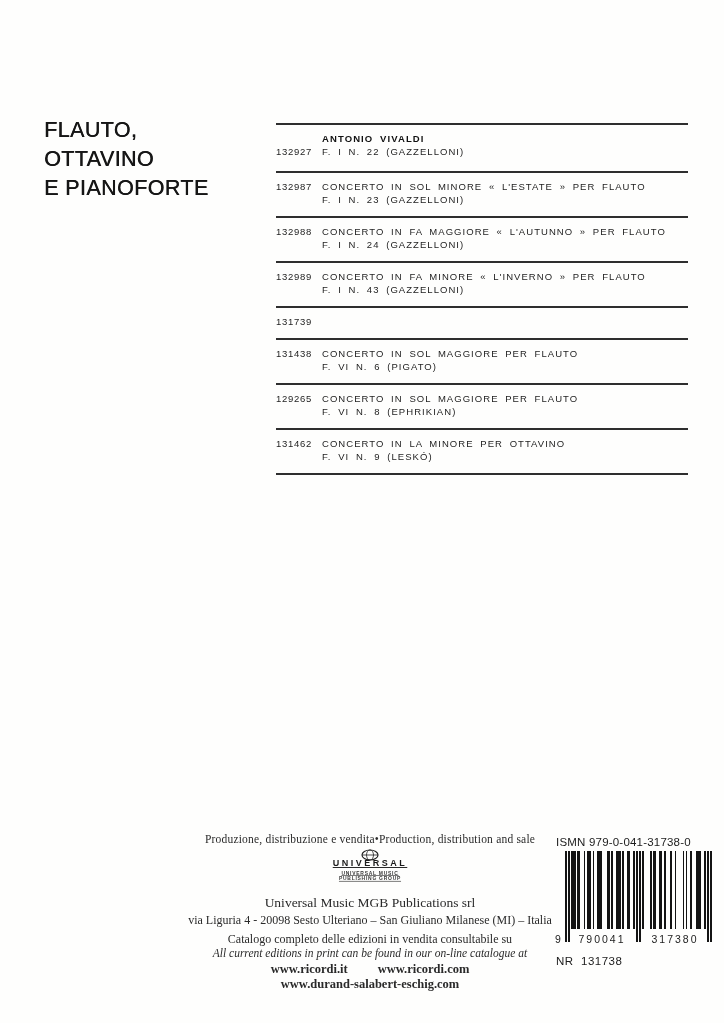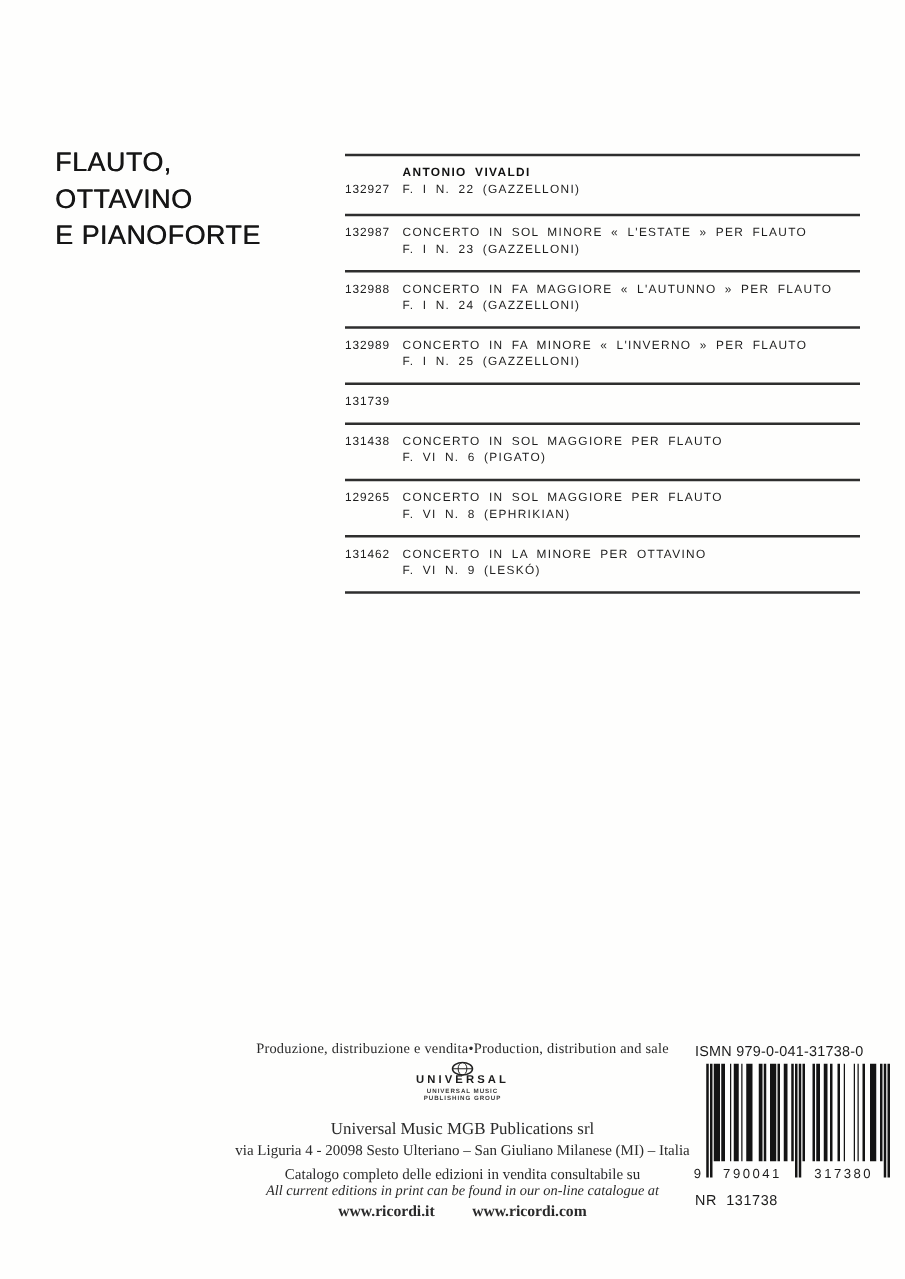--- a/index.html
+++ b/index.html
@@ -19,21 +19,21 @@
   .row{display:flex;}
   .code{flex:0 0 46px;font-size:9.5px;letter-spacing:0.7px;line-height:13px;}
   .titles{flex:1;font-size:9.5px;letter-spacing:1.05px;word-spacing:3px;line-height:13px;}
   .l2{display:block;}
   .end-sep{border-top:2px solid #2e2e2e;}
 
   
   .footer{position:absolute;left:92px;top:833px;width:556px;text-align:center;
           font-family:"Liberation Serif",serif;color:#2a2a2a;}
   .f-prod{font-size:11.5px;letter-spacing:0.2px;}
-  .logo{margin-top:4px;line-height:0;}
+  .logo{margin-top:4px;line-height:0;text-decoration:underline;}
   .logo svg{display:inline-block;}
   .logo-word{font-family:"Liberation Sans",sans-serif;font-size:9px;font-weight:bold;
              letter-spacing:2.5px;line-height:10px;margin-top:-3px;color:#1a1a1a;}
   .logo-sub{font-family:"Liberation Sans",sans-serif;font-size:8px;font-weight:bold;
             letter-spacing:1.2px;line-height:8.5px;color:#3a3a3a;margin-top:3px;
             transform:scale(0.62);transform-origin:50% 0;}
   .f-company{font-size:13.5px;margin-top:7px;}
   .f-addr{font-size:12px;margin-top:2px;}
   .f-note{font-size:12px;margin-top:4px;}
   .f-note-en{font-size:11.5px;font-style:italic;}
@@ -84,21 +84,21 @@
       </div>
       <div class="cat-item">
         <div class="row">
           <span class="code">132988</span>
           <span class="titles"><span>CONCERTO IN FA MAGGIORE « L'AUTUNNO » PER FLAUTO</span><span class="l2">F. I N. 24 (GAZZELLONI)</span></span>
         </div>
       </div>
       <div class="cat-item">
         <div class="row">
           <span class="code">132989</span>
-          <span class="titles"><span>CONCERTO IN FA MINORE « L'INVERNO » PER FLAUTO</span><span class="l2">F. I N. 25 (GAZZELLONI)</span></span>
+          <span class="titles"><span>CONCERTO IN FA MINORE « L'INVERNO » PER FLAUTO</span><span class="l2">F. I N. 43 (GAZZELLONI)</span></span>
         </div>
       </div>
       <div class="cat-item">
         <div class="row">
           <span class="code">131739</span>
         </div>
       </div>
       <div class="cat-item">
         <div class="row">
           <span class="code">131438</span>
@@ -134,20 +134,21 @@
         <span>PUBLISHING GROUP</span>
       </div>
     </div>
     <div class="f-company">Universal Music MGB Publications srl</div>
     <div class="f-addr">via Liguria 4 - 20098 Sesto Ulteriano – San Giuliano Milanese (MI) – Italia</div>
     <div class="f-note">Catalogo completo delle edizioni in vendita consultabile su</div>
     <div class="f-note-en">All current editions in print can be found in our on-line catalogue at</div>
     <div class="f-sites">
       <span>www.ricordi.it</span><span class="gap"></span><span>www.ricordi.com</span>
     </div>
+    <div class="f-site3">www.durand-salabert-eschig.com</div>
   </div>
 
   <div class="barcode-block">
     <div class="ismn">ISMN 979-0-041-31738-0</div>
     <div class="bars-wrap">
       <div id="bars">
           <div class="bar tall" style="width: 1.55px;"></div>
           <div class="space" style="width: 1.55px;"></div>
           <div class="bar tall" style="width: 1.55px;"></div>
           <div class="space" style="width: 1.55px;"></div>

